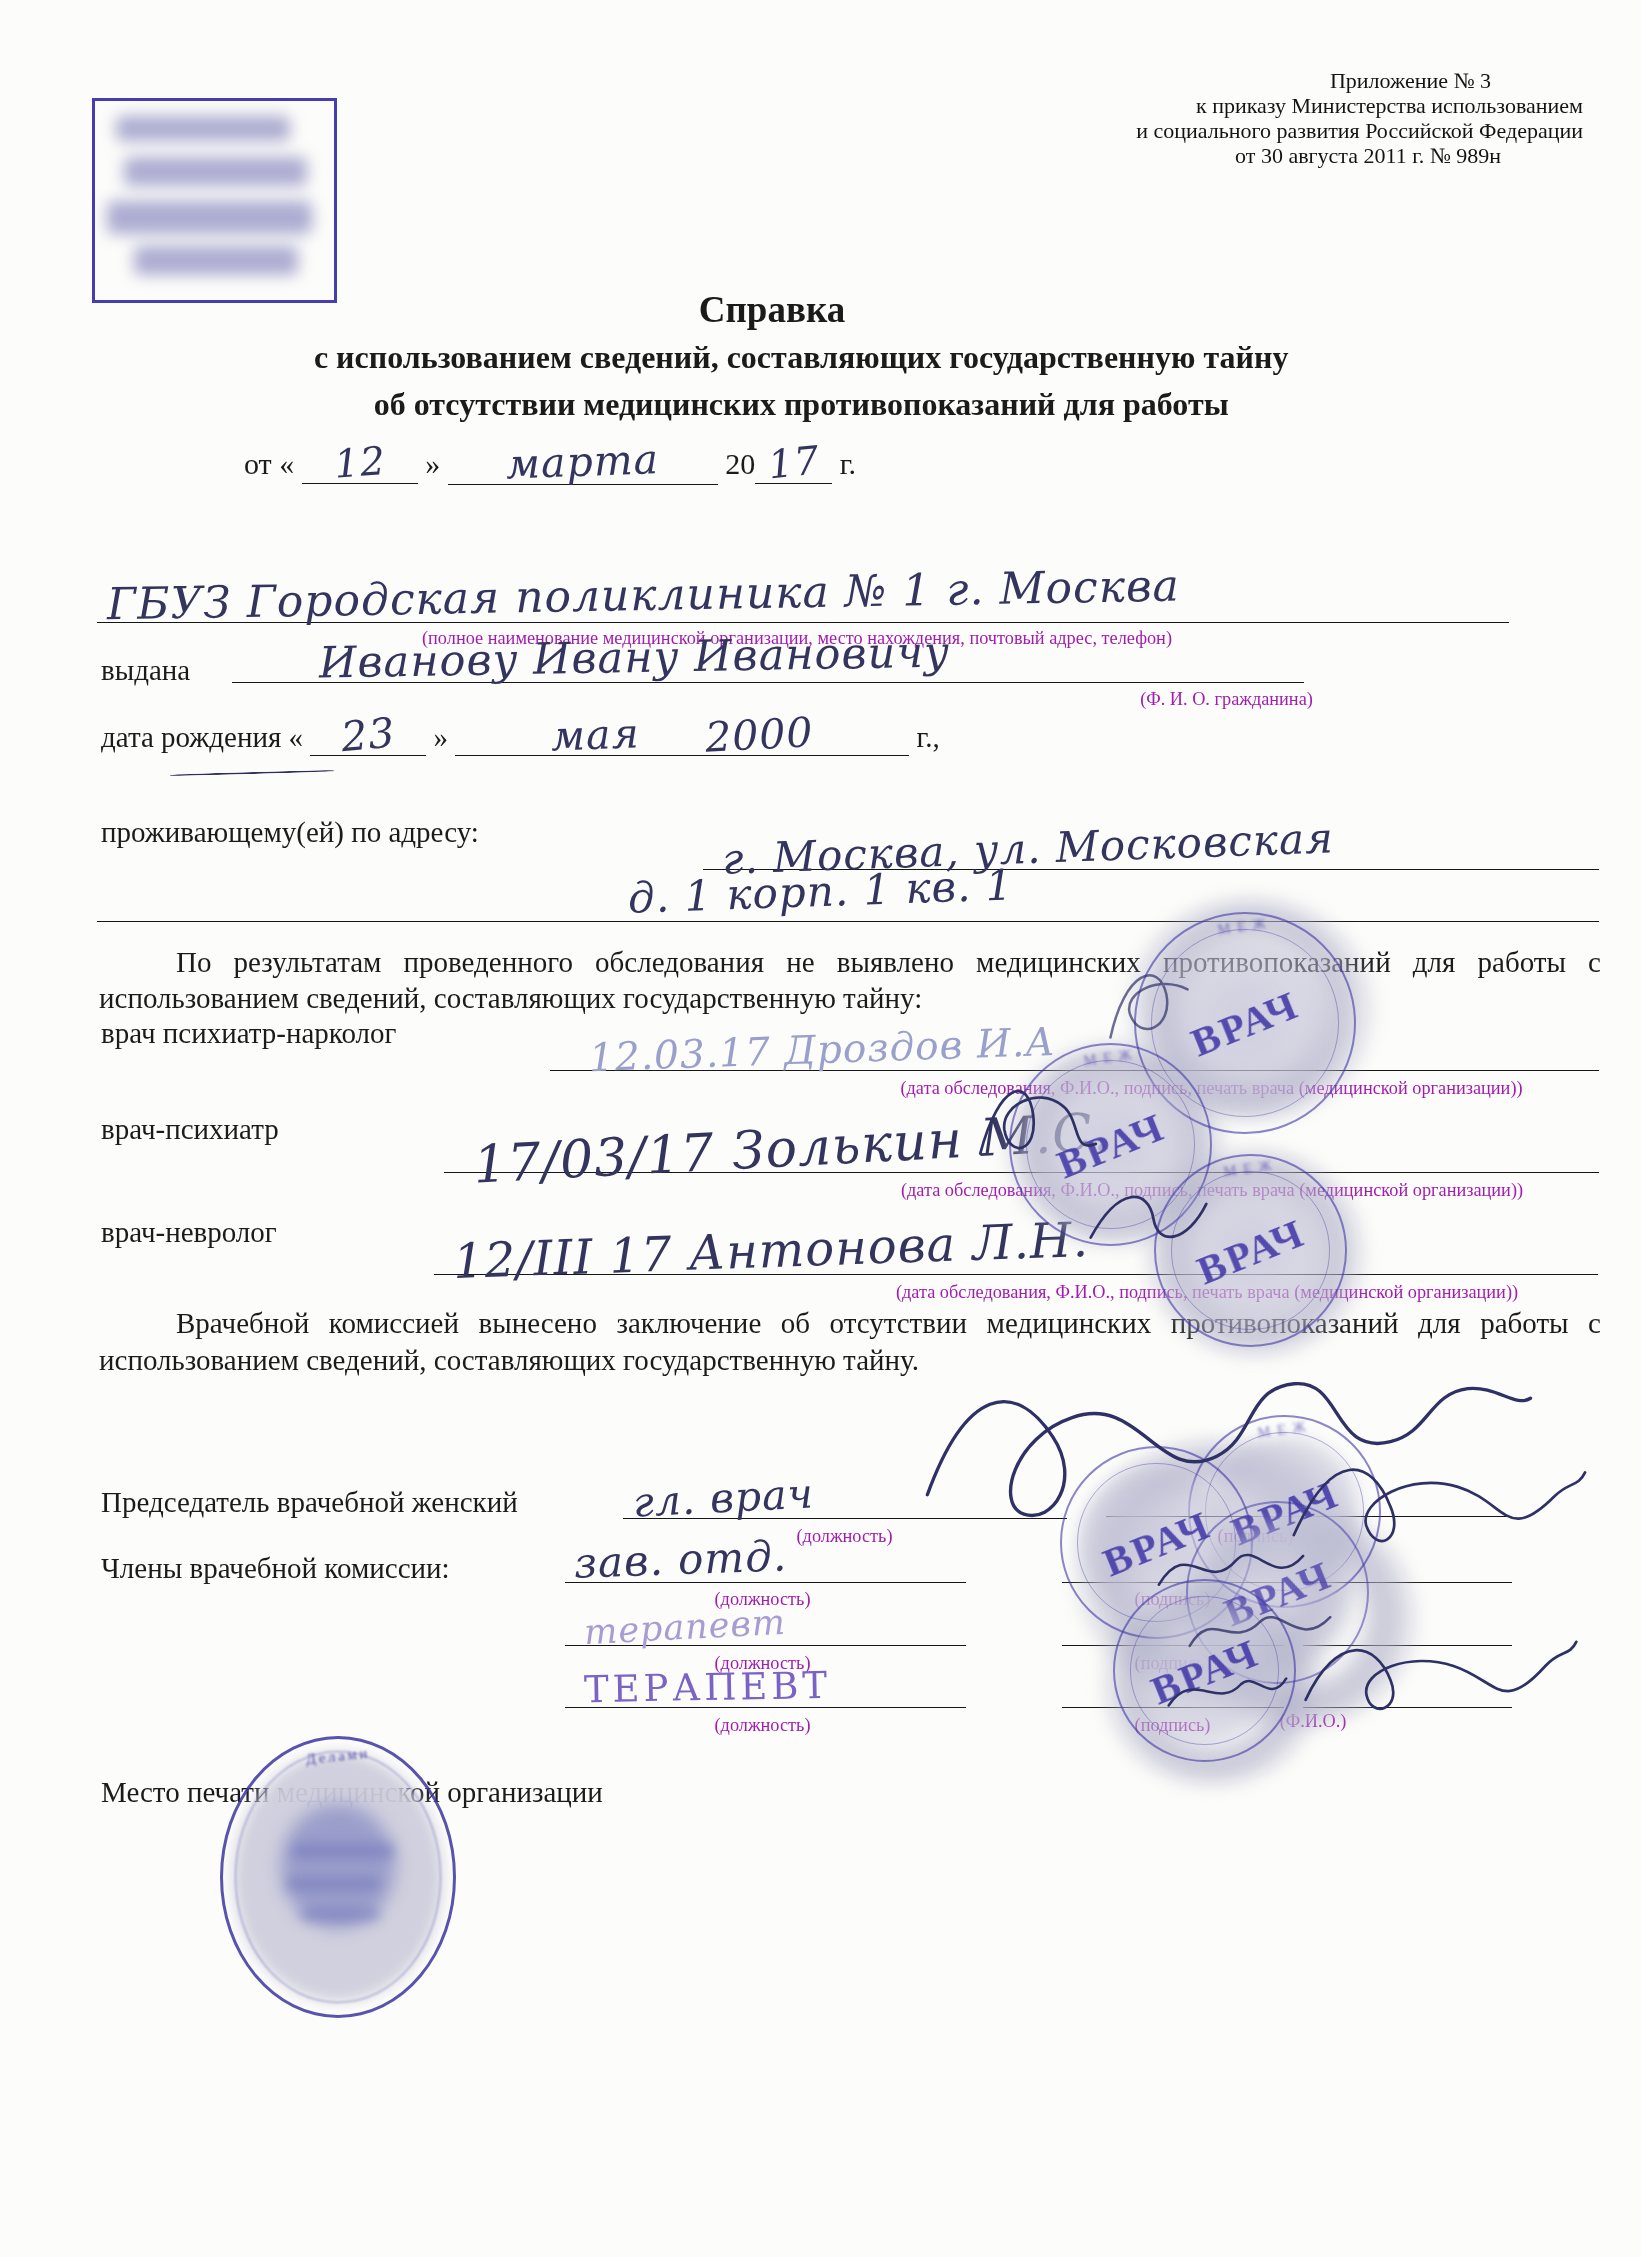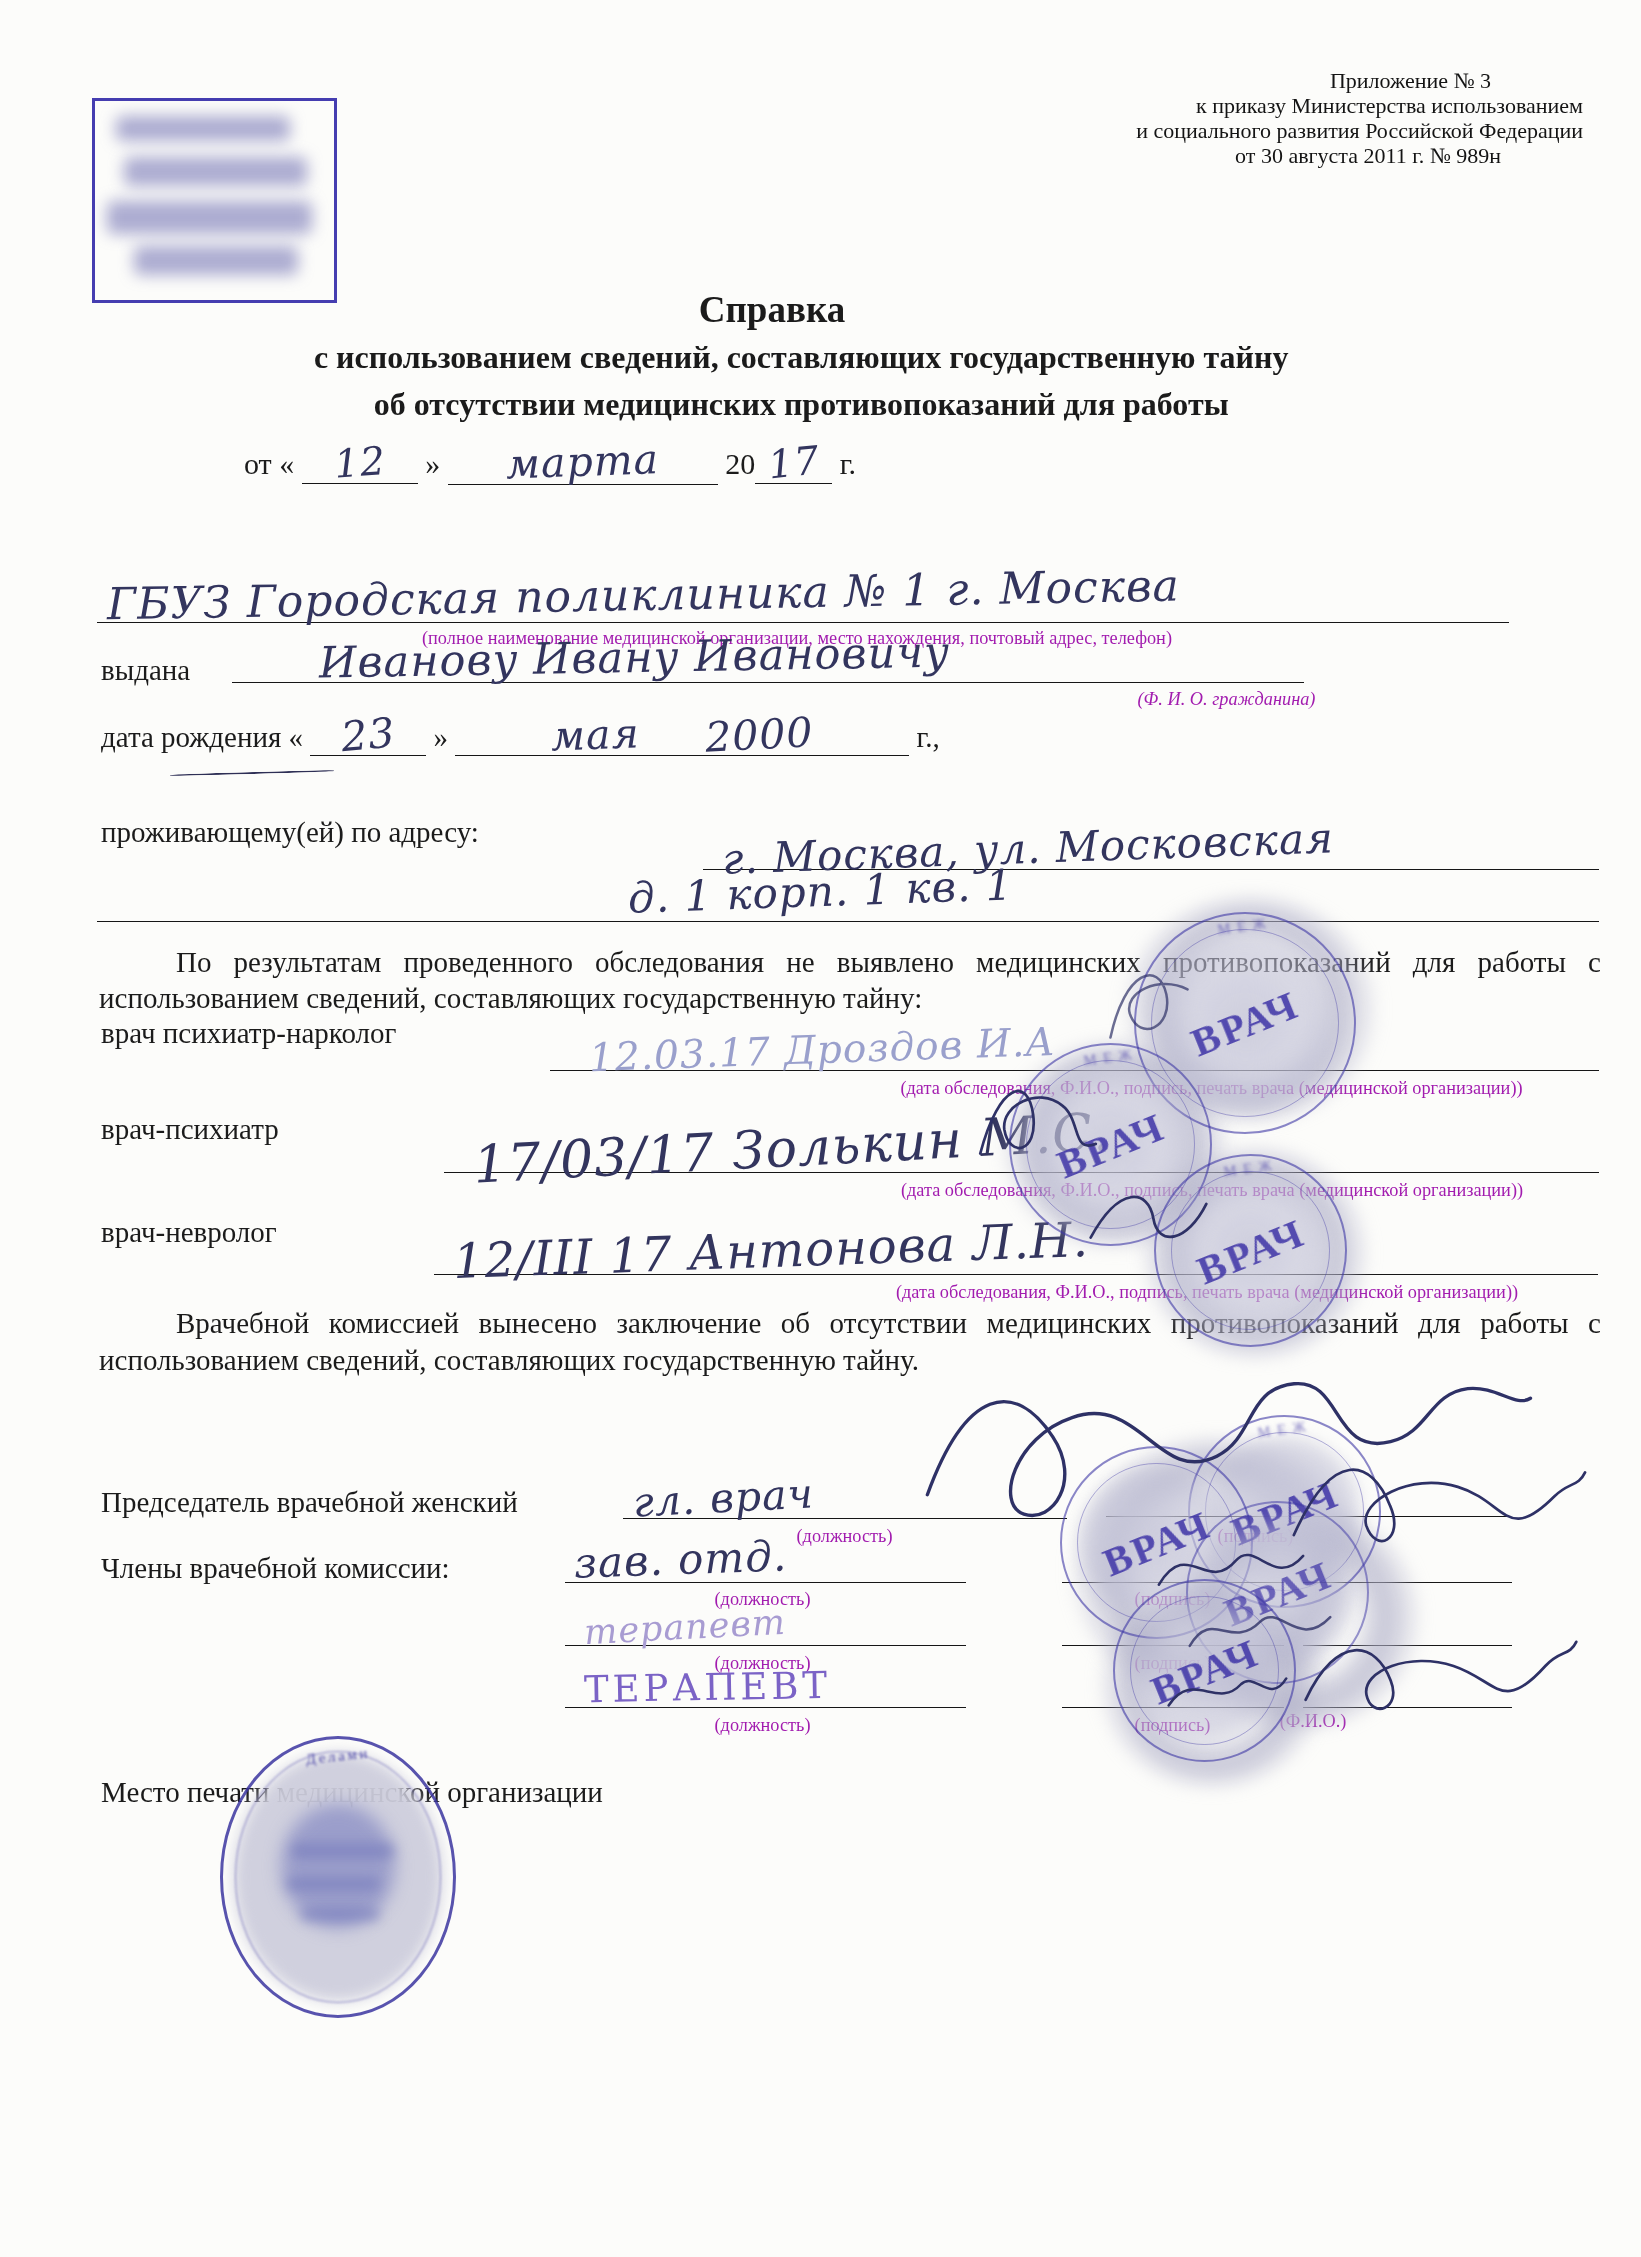--- a/index.html
+++ b/index.html
@@ -102,21 +102,21 @@
 
   <div style="position:absolute;left:97px;top:537px;width:1412px;height:85px;border-bottom:1.9px solid #161616;">
     <span class="hand" style="font-size:44px;position:absolute;left:9.7px;bottom:1.9px;transform:rotate(-1deg);">ГБУЗ Городская поликлиника № 1 г. Москва</span>
   </div>
   <div class="caption" style="left:290px;top:628px;width:1014px;">(полное наименование медицинской организации, место нахождения, почтовый адрес, телефон)</div>
 
   <div class="printed" style="position:absolute;left:101px;top:653px;">выдана</div>
   <div style="position:absolute;left:232px;top:599px;width:1072px;height:83px;border-bottom:1.9px solid #161616;">
     <span class="hand" style="font-size:43px;position:absolute;left:87px;bottom:0;transform:rotate(-1deg);">Иванову Ивану Ивановичу</span>
   </div>
-  <div class="caption" style="left:1072px;top:689px;width:309px;font-style:italic;">(Ф. И. О. гражданина)</div>
+  <div class="caption" style="left:1072px;top:689px;width:309px;">(Ф. И. О. гражданина)</div>
 
   <div class="printed" style="position:absolute;left:101px;top:716px;">
     <span>дата рождения «</span>
     <span class="slot" style="width:116px;"><span class="hand" style="font-size:41px;display:inline-block;transform:rotate(-5deg) translateY(1.9px);">23</span></span>
     <span>»</span>
     <span class="slot" style="width:454px;">
       <span class="hand" style="font-size:41px;display:inline-block;transform:rotate(-2deg) translateY(1.9px);margin-right:58px;">мая</span>
       <span class="hand" style="font-size:41px;display:inline-block;transform:rotate(-3deg) translateY(1.9px);">2000</span>
     </span>
     <span>г.,</span>

